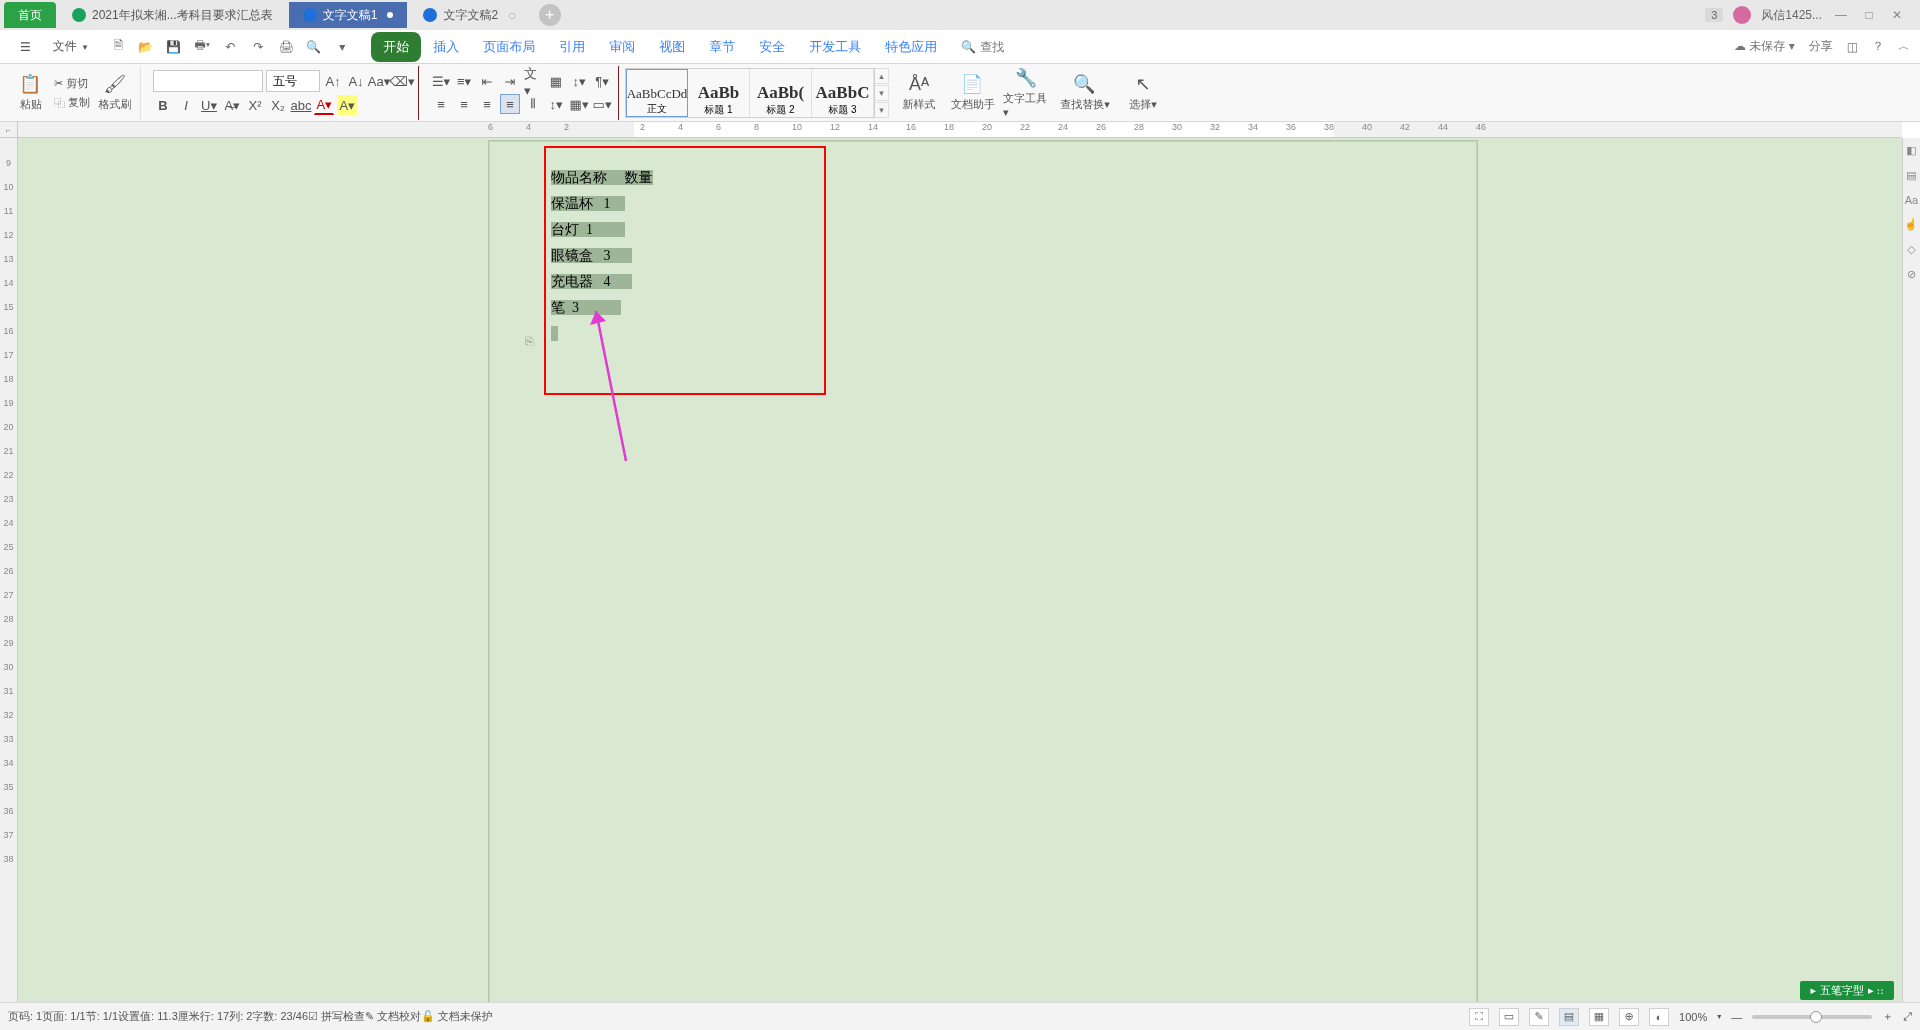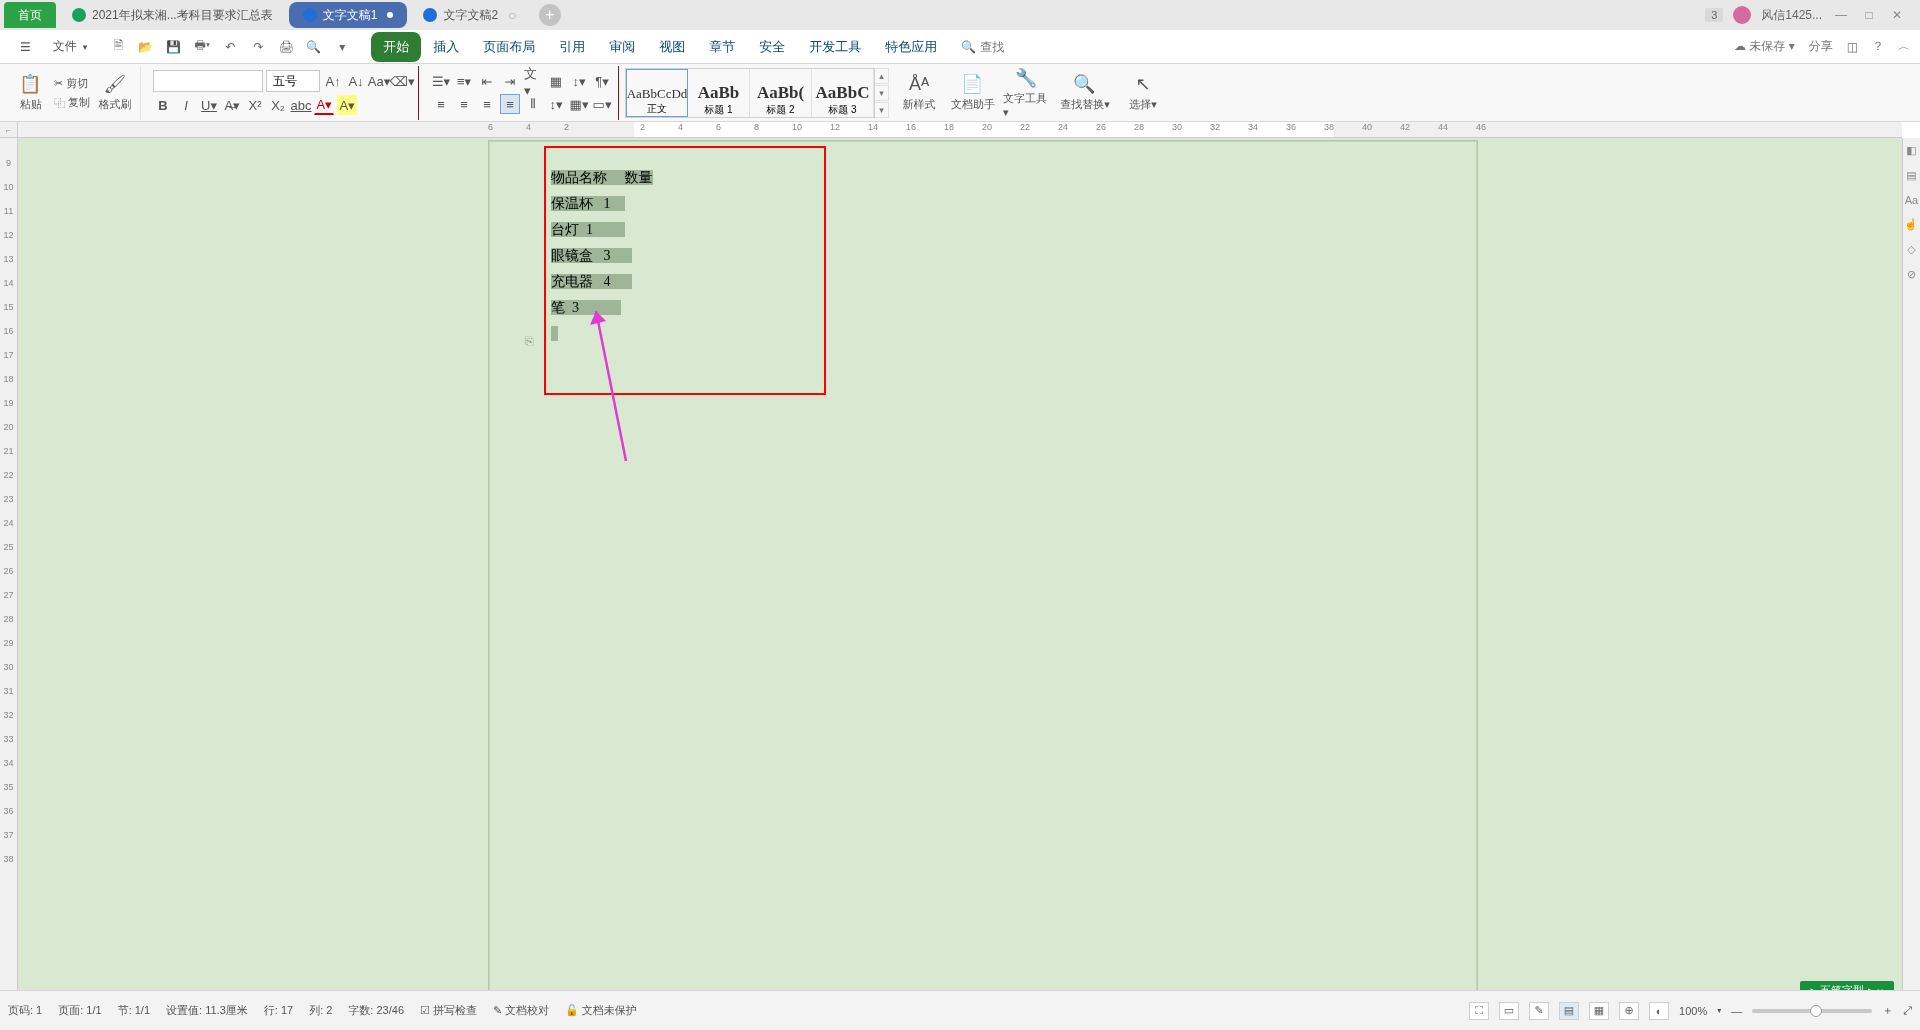--- a/index.html
+++ b/index.html
@@ -4,38 +4,38 @@
 <style>
 * { margin: 0; padding: 0; box-sizing: border-box; }
 body { font-family: "Microsoft YaHei", Arial, sans-serif; font-size: 12px; background: #fff; overflow: hidden; width: 1920px; height: 1030px; position: relative; }
 
 
 .tabbar { height: 30px; background: #e8e8e8; display: flex; align-items: center; padding: 0 4px; }
 .tab { height: 26px; display: inline-flex; align-items: center; padding: 0 14px; margin-right: 2px; border-radius: 4px 4px 0 0; font-size: 12px; color: #555; cursor: pointer; white-space: nowrap; }
 .tab.home { background: #2ba245; color: #fff; }
 .tab.green-dot::before { content:''; display:inline-block; width:14px; height:14px; border-radius:50%; background:#19a15f; margin-right:6px; }
 .tab.blue-dot::before { content:''; display:inline-block; width:14px; height:14px; border-radius:50%; background:#1e6fd9; margin-right:6px; }
-.tab.active { background:#4a6db0; color:#fff; border-radius:8px; }
+.tab.active { background:#4a6db0; color:#fff; border-radius:0; }
 .tab .close { margin-left:10px; font-size:14px; }
 .tab .unsaved { margin-left:10px; width:6px; height:6px; border-radius:50%; background:#fff; display:inline-block; }
 .tab-add { width:22px; height:22px; border-radius:50%; background:#c3c3c3; color:#fff; display:flex; align-items:center; justify-content:center; font-size:16px; margin-left:6px; cursor:pointer; }
 .tab-spacer { flex:1; }
 .tab-right { display:flex; align-items:center; gap:10px; padding-right:10px; color:#666; }
 .badge-count { background:#d9d9d9; padding:1px 6px; border-radius:2px; font-size:11px; }
 .avatar { width:18px; height:18px; border-radius:50%; background:#d66aa0; }
 .winbtn { width:18px; height:14px; display:flex; align-items:center; justify-content:center; color:#888; cursor:pointer; }
 
 
 .menubar { height:34px; background:#fff; border-bottom:1px solid #d7d7d7; display:flex; align-items:center; padding:0 10px; gap:2px; }
 .file-btn { display:flex; align-items:center; gap:6px; padding:4px 10px; color:#555; cursor:pointer; }
 .file-btn span.caret { font-size:9px; }
 .qat { display:flex; gap:10px; margin:0 10px; color:#666; }
 .qat-icon { width:18px; height:18px; display:flex; align-items:center; justify-content:center; cursor:pointer; }
 .menu-tabs { display:flex; margin-left:8px; }
-.menu-tab { padding:6px 12px; font-size:13px; color:#0c4a6e; cursor:pointer; }
+.menu-tab { padding:6px 12px; font-size:13px; color:#3b82f6; cursor:pointer; }
 .menu-tab.active { background:#2e7d32; color:#fff; border-radius:8px; }
 .menu-right { margin-left:auto; display:flex; align-items:center; gap:14px; color:#777; font-size:12px; }
 .search-wrap { display:flex; align-items:center; gap:4px; color:#999; }
 .search-wrap input { border:none; outline:none; width:60px; font-size:12px; }
 
 
 .ribbon { height:58px; background:#f8f8f8; border-bottom:1px solid #d7d7d7; display:flex; align-items:center; padding:2px 8px; gap:6px; }
 .rgrp { display:flex; flex-direction:column; align-items:center; justify-content:center; padding:0 6px; height:54px; color:#555; font-size:11px; border-right:1px solid #e3e3e3; }
 .rgrp:last-child { border-right:none; }
 .rgrp-row { display:flex; gap:6px; align-items:center; }
@@ -76,21 +76,21 @@
 .sel-row { font-size:14px; font-family: SimSun, serif; color:#000; line-height:26px; white-space:pre; }
 .sel-hi { background:#9eb598; display:inline; }
 
 .arrow { position:absolute; left:99px; top:160px; }
 
 
 .right-sidebar { position:absolute; top:138px; right:0; width:18px; bottom:24px; background:#f0f0f0; border-left:1px solid #ccc; display:flex; flex-direction:column; align-items:center; gap:12px; padding-top:6px; }
 .right-sidebar div { font-size:11px; color:#888; cursor:pointer; }
 
 
-.statusbar { position:absolute; bottom:0; left:0; right:0; height:40px; background:#f3f3f3; border-top:1px solid #d7d7d7; display:flex; align-items:center; font-size:11px; color:#555; padding:12px 8px; gap:16px; }
+.statusbar { position:absolute; bottom:0; left:0; right:0; height:28px; background:#f3f3f3; border-top:1px solid #d7d7d7; display:flex; align-items:center; font-size:11px; color:#555; padding:12px 8px; }
 .stat-item { display:flex; align-items:center; gap:3px; }
 .status-right { margin-left:auto; display:flex; align-items:center; gap:10px; }
 .view-btn { width:20px; height:18px; display:flex; align-items:center; justify-content:center; border:1px solid #d0d0d0; background:#fff; cursor:pointer; color:#666; }
 .view-btn.active { background:#dfeaf4; }
 .zoom-slider { width:120px; height:4px; background:#c8c8c8; position:relative; border-radius:2px; }
 .zoom-slider .thumb { position:absolute; top:-4px; left:58px; width:12px; height:12px; border-radius:50%; background:#fff; border:1px solid #999; }
 .ime-badge { position:absolute; right:26px; bottom:30px; background:#1a8f3c; color:#fff; font-size:11px; padding:2px 10px; border-radius:2px; display:flex; align-items:center; gap:4px; }
 </style>
 </head>
 <body>

